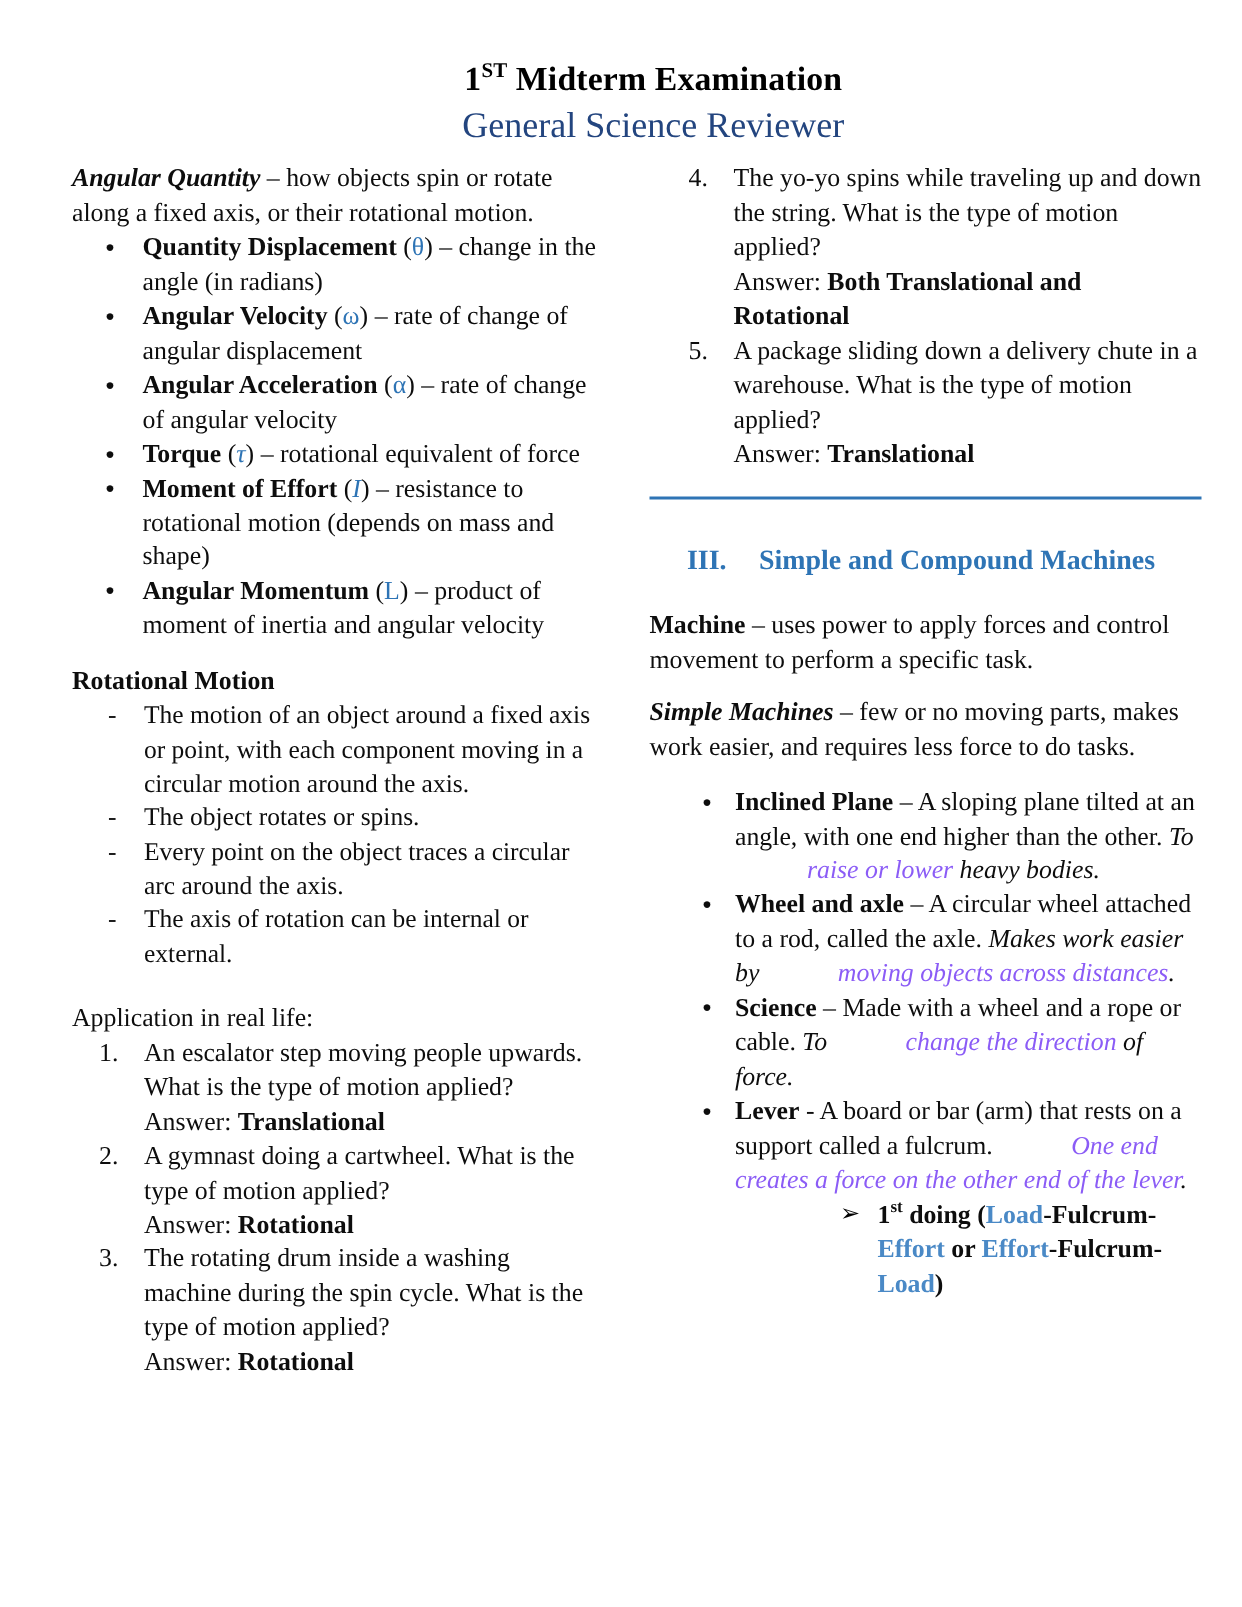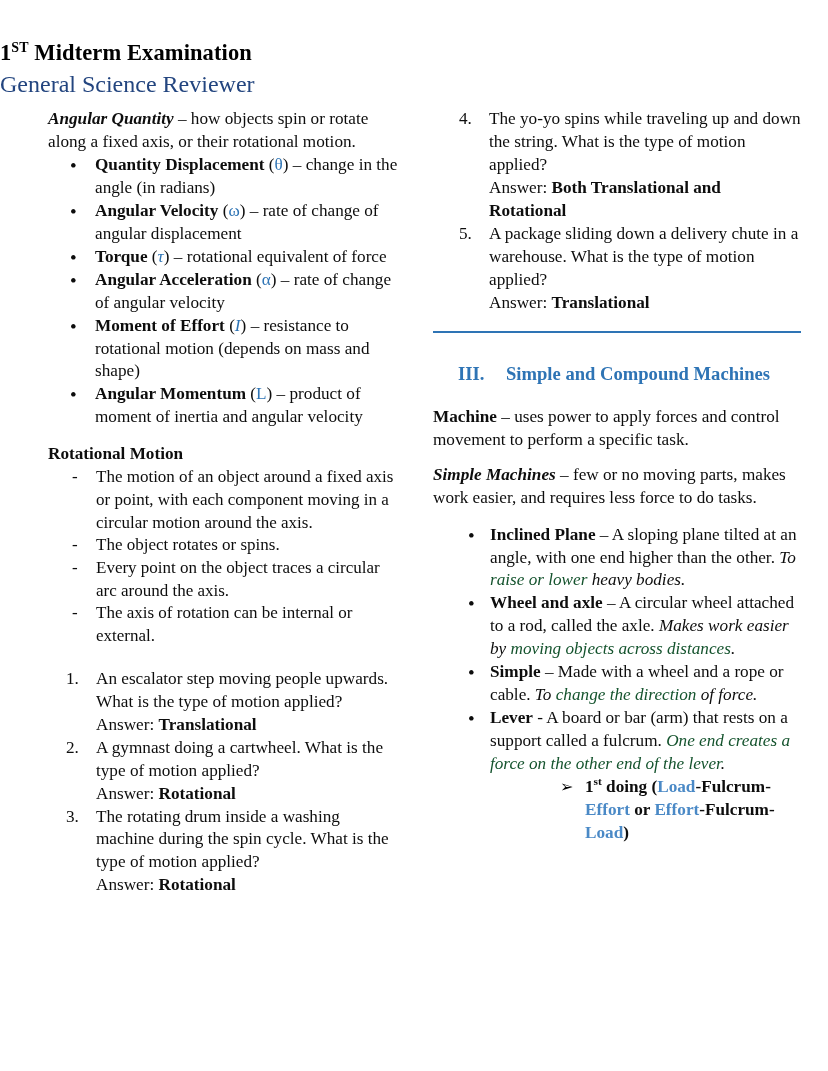--- a/index.html
+++ b/index.html
@@ -20,21 +20,23 @@
   .page {
     width: 828px;
     height: 1071px;
     position: relative;
     box-sizing: border-box;
     padding: 0;
   }
 
   
   .title-block {
+    text-align: center;
     padding-top: 40px;
+    padding-left: 43px;
   }
   .doc-title {
     font-size: 22.5px;
     font-weight: bold;
     line-height: 1.18;
     color: #000000;
     letter-spacing: 0.1px;
   }
   .doc-title sup {
     font-size: 0.62em;
@@ -75,21 +77,21 @@
   .para {
     font-size: 17.2px;
     line-height: 1.335;
     margin: 0 0 0 0;
     text-align: left;
   }
   .para.spaced { margin-bottom: 12px; }
   .b { font-weight: bold; }
   .i { font-style: italic; }
   .bi { font-weight: bold; font-style: italic; }
-  .blue { color: #14532d; }
+  .blue { color: #8b5cf6; margin-left: 48px; }
   .blue-lt { color: #4a89c6; }
   .sym { color: #2e74b5; }
   .sym-i { color: #2e74b5; font-style: italic; }
 
   sup.ord { font-size: 0.66em; vertical-align: super; line-height: 0; }
 
   
   ul.dot-list {
     list-style: none;
     margin: 0;
@@ -230,41 +232,42 @@
 
     <div class="col col-left">
 
       <p class="para"><span class="bi">Angular Quantity</span><span> – </span><span>how objects spin or rotate along a fixed axis, or their rotational motion.</span></p>
 
       <ul class="dot-list">
         <li><span class="b">Quantity Displacement</span><span> (</span><span class="sym">θ</span><span>) </span><span>– </span><span>change in the angle (in radians)</span></li>
 
         <li><span class="b">Angular Velocity</span><span> (</span><span class="sym">ω</span><span>) </span><span>– </span><span>rate of change of angular displacement</span></li>
 
+        <li><span class="b">Angular Acceleration</span><span> (</span><span class="sym">α</span><span>) </span><span>– </span><span>rate of change of angular velocity</span></li>
+
         <li><span class="b">Torque</span><span> (</span><span class="sym-i">τ</span><span>) </span><span>– </span><span>rotational equivalent of force</span></li>
-
-        <li><span class="b">Angular Acceleration</span><span> (</span><span class="sym">α</span><span>) </span><span>– </span><span>rate of change of angular velocity</span></li>
 
         <li><span class="b">Moment of Effort</span><span> (</span><span class="sym-i">I</span><span>) </span><span>– </span><span>resistance to rotational motion (depends on mass and shape)</span></li>
 
         <li><span class="b">Angular Momentum</span><span> (</span><span class="sym">L</span><span>) </span><span>– </span><span>product of moment of inertia and angular velocity</span></li>
       </ul>
 
       <div class="gap-md"></div>
 
       <p class="para b">Rotational Motion</p>
       <ul class="dash-list">
         <li>The motion of an object around a fixed axis or point, with each component moving in a circular motion around the axis.</li>
         <li>The object rotates or spins.</li>
         <li>Every point on the object traces a circular arc around the axis.</li>
         <li>The axis of rotation can be internal or external.</li>
       </ul>
 
       <div class="gap-lg"></div>
 
+      <p class="para">Application in real life:</p>
       <ol class="num-list">
         <li>
           <span>An escalator step moving people upwards. What is the type of motion applied?</span>
           <div class="answer-line"><span>Answer: </span><span class="b">Translational</span></div>
         </li>
         <li>
           <span>A gymnast doing a cartwheel. What is the type of motion applied?</span>
           <div class="answer-line"><span>Answer: </span><span class="b">Rotational</span></div>
         </li>
         <li>
@@ -297,21 +300,21 @@
 
       <p class="para"><span class="bi">Simple Machines</span><span> – </span><span>few or no moving parts, makes work easier, and requires less force to do tasks.</span></p>
 
       <div class="gap-md"></div>
 
       <ul class="dot-list rt">
         <li><span class="b">Inclined Plane</span><span> – </span><span>A sloping plane tilted at an angle, with one end higher than the other. </span><span class="i">To </span><span class="i blue">raise or lower</span><span class="i"> heavy bodies.</span></li>
 
         <li><span class="b">Wheel and axle</span><span> – </span><span>A circular wheel attached to a rod, called the axle. </span><span class="i">Makes work easier by </span><span class="i blue">moving objects across distances</span><span class="i">.</span></li>
 
-        <li><span class="b">Simple</span><span> – </span><span>Made with a wheel and a rope or cable. </span><span class="i">To </span><span class="i blue">change the direction</span><span class="i"> of force.</span></li>
+        <li><span class="b">Science</span><span> – </span><span>Made with a wheel and a rope or cable. </span><span class="i">To </span><span class="i blue">change the direction</span><span class="i"> of force.</span></li>
 
         <li><span class="b">Lever</span><span> -  </span><span>A board or bar (arm) that rests on a support called a fulcrum. </span><span class="i blue">One end creates a force on the other end of the lever</span><span class="i">.</span>
 
           <ul class="arrow-list">
             <li><span>1</span><sup class="ord">st</sup><span> doing (</span><span class="blue-lt">Load</span><span>-</span><span>Fulcrum</span><span>-</span><span class="blue-lt">Effort</span><span> or </span><span class="blue-lt">Effort</span><span>-</span><span>Fulcrum</span><span>-</span><span class="blue-lt">Load</span><span>)</span></li>
           </ul>
         </li>
       </ul>
     </div>
 

